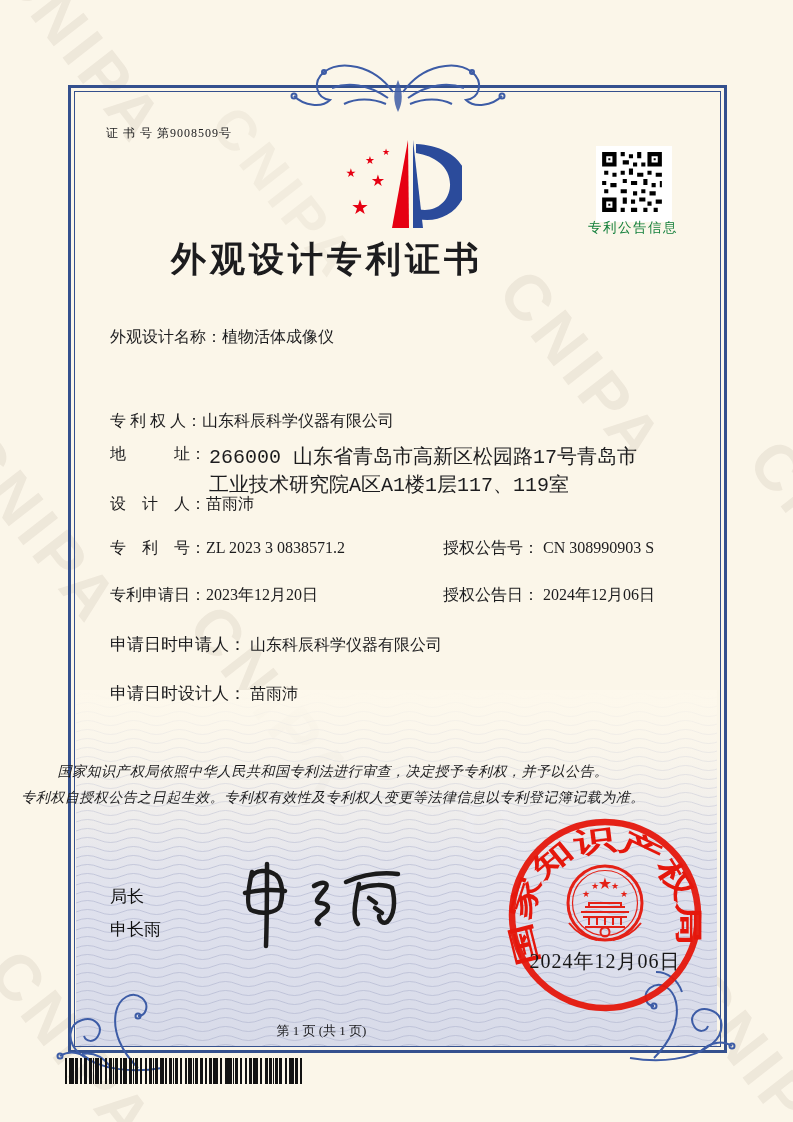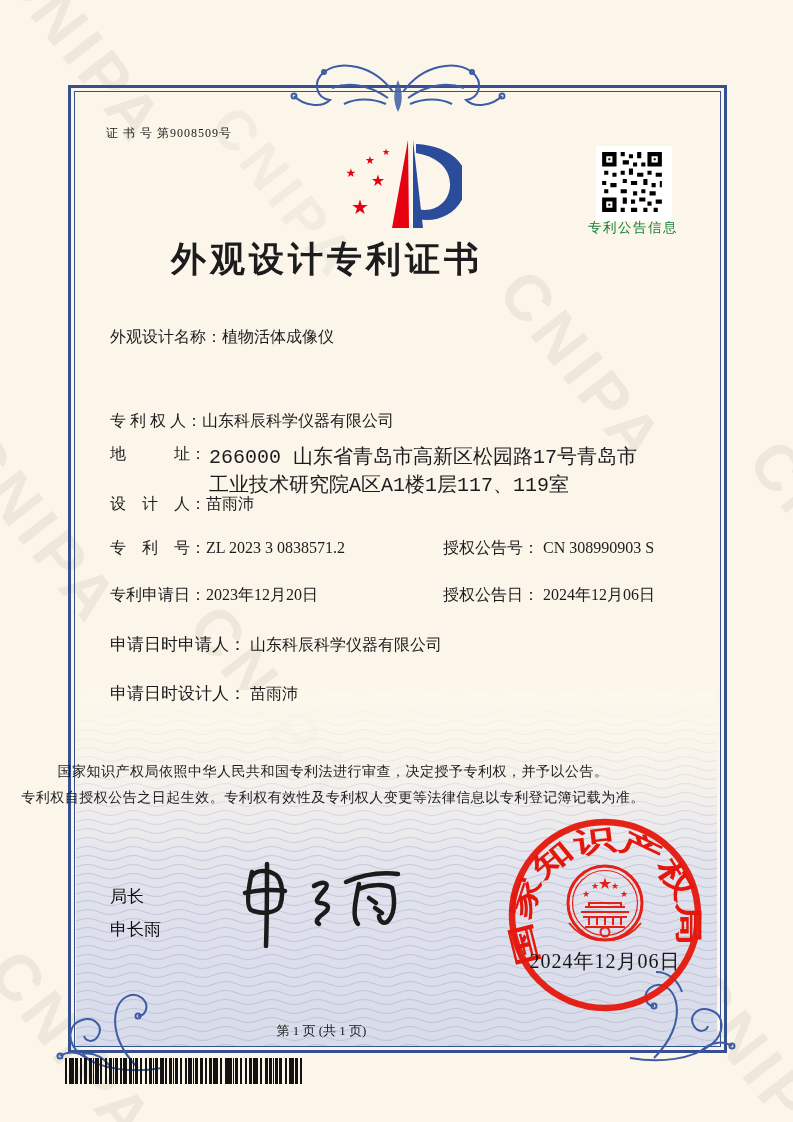--- a/index.html
+++ b/index.html
@@ -37,21 +37,21 @@
   .cert-no{left:106px;top:125px;font-size:12px;letter-spacing:1px;}
   .title{left:0;top:236px;width:654px;text-align:center;font-size:35px;font-weight:700;letter-spacing:4px;}
   .qr{left:596px;top:146px;width:72px;height:72px;background:#fff;padding:2px;}
   .qr-label{left:576px;top:219px;width:114px;text-align:center;font-size:13.5px;letter-spacing:1.5px;color:#15803d;}
   
   .row{position:absolute;font-size:16px;white-space:nowrap;}
   .row .lab{color:#1c1c1e;}
   .small-lab{font-size:17px;}
   .addr-val{position:absolute;left:209px;top:444px;width:436px;font-size:20px;line-height:28px;white-space:normal;font-family:Liberation Mono, monospace;}
   
-  .legal{left:0;width:666px;text-align:center;font-size:14px;letter-spacing:0.5px;white-space:nowrap;}
+  .legal{left:0;width:666px;text-align:center;font-size:14px;font-style:italic;letter-spacing:0.5px;white-space:nowrap;}
   
   .director{left:110px;font-family:"Liberation Sans","DejaVu Sans",sans-serif;font-size:17px;color:#111;}
   .sr{position:absolute;width:1px;height:1px;overflow:hidden;clip:rect(0 0 0 0);white-space:nowrap;}
   
   .pagenum{left:0;top:1022px;width:643px;text-align:center;font-size:13px;}
   
   .barcode{
     left:65px;top:1058px;width:237px;height:26px;
     background:
       repeating-linear-gradient(90deg,#121212 0 2px,transparent 2px 5px),

